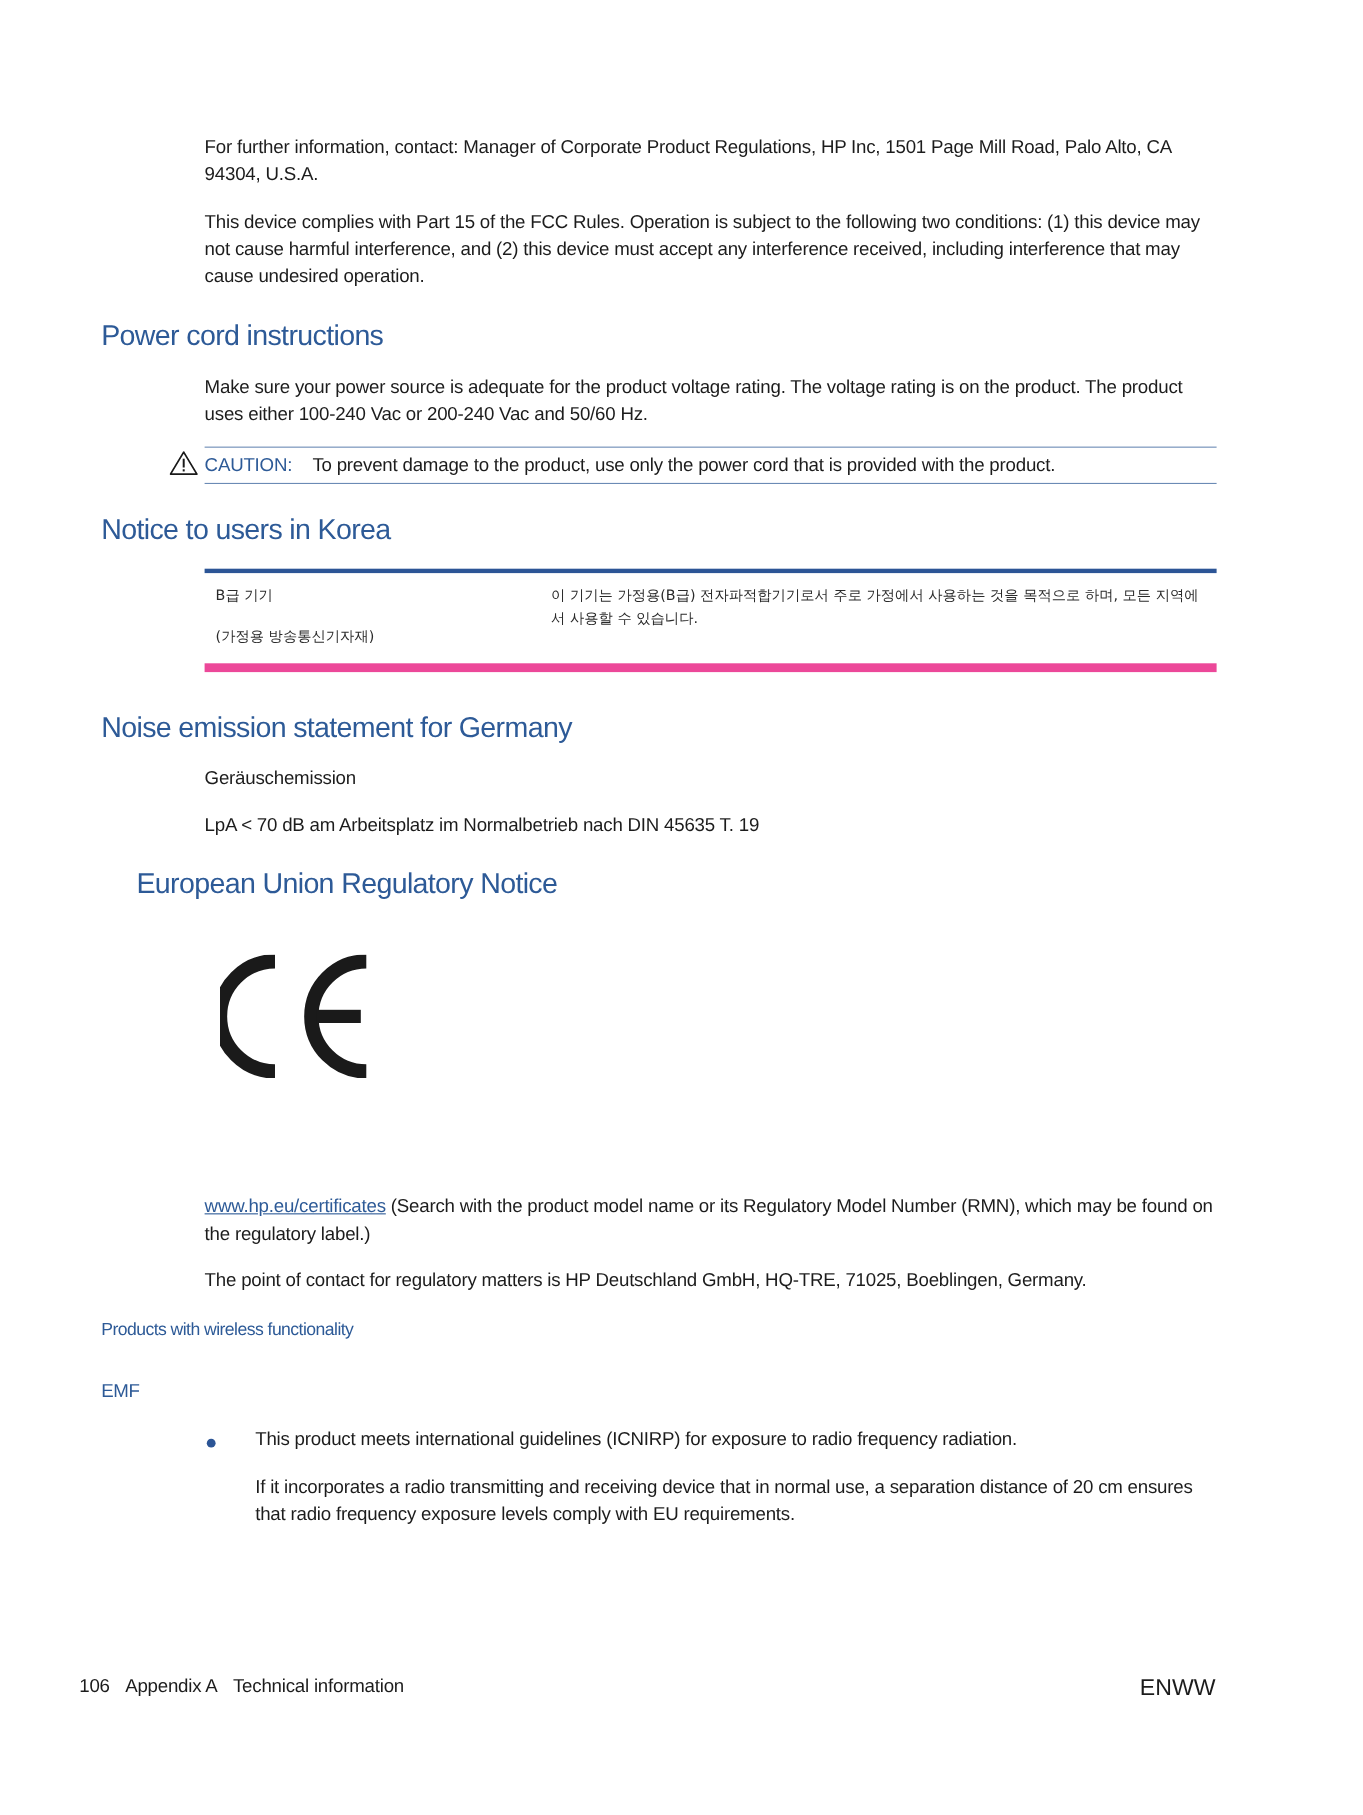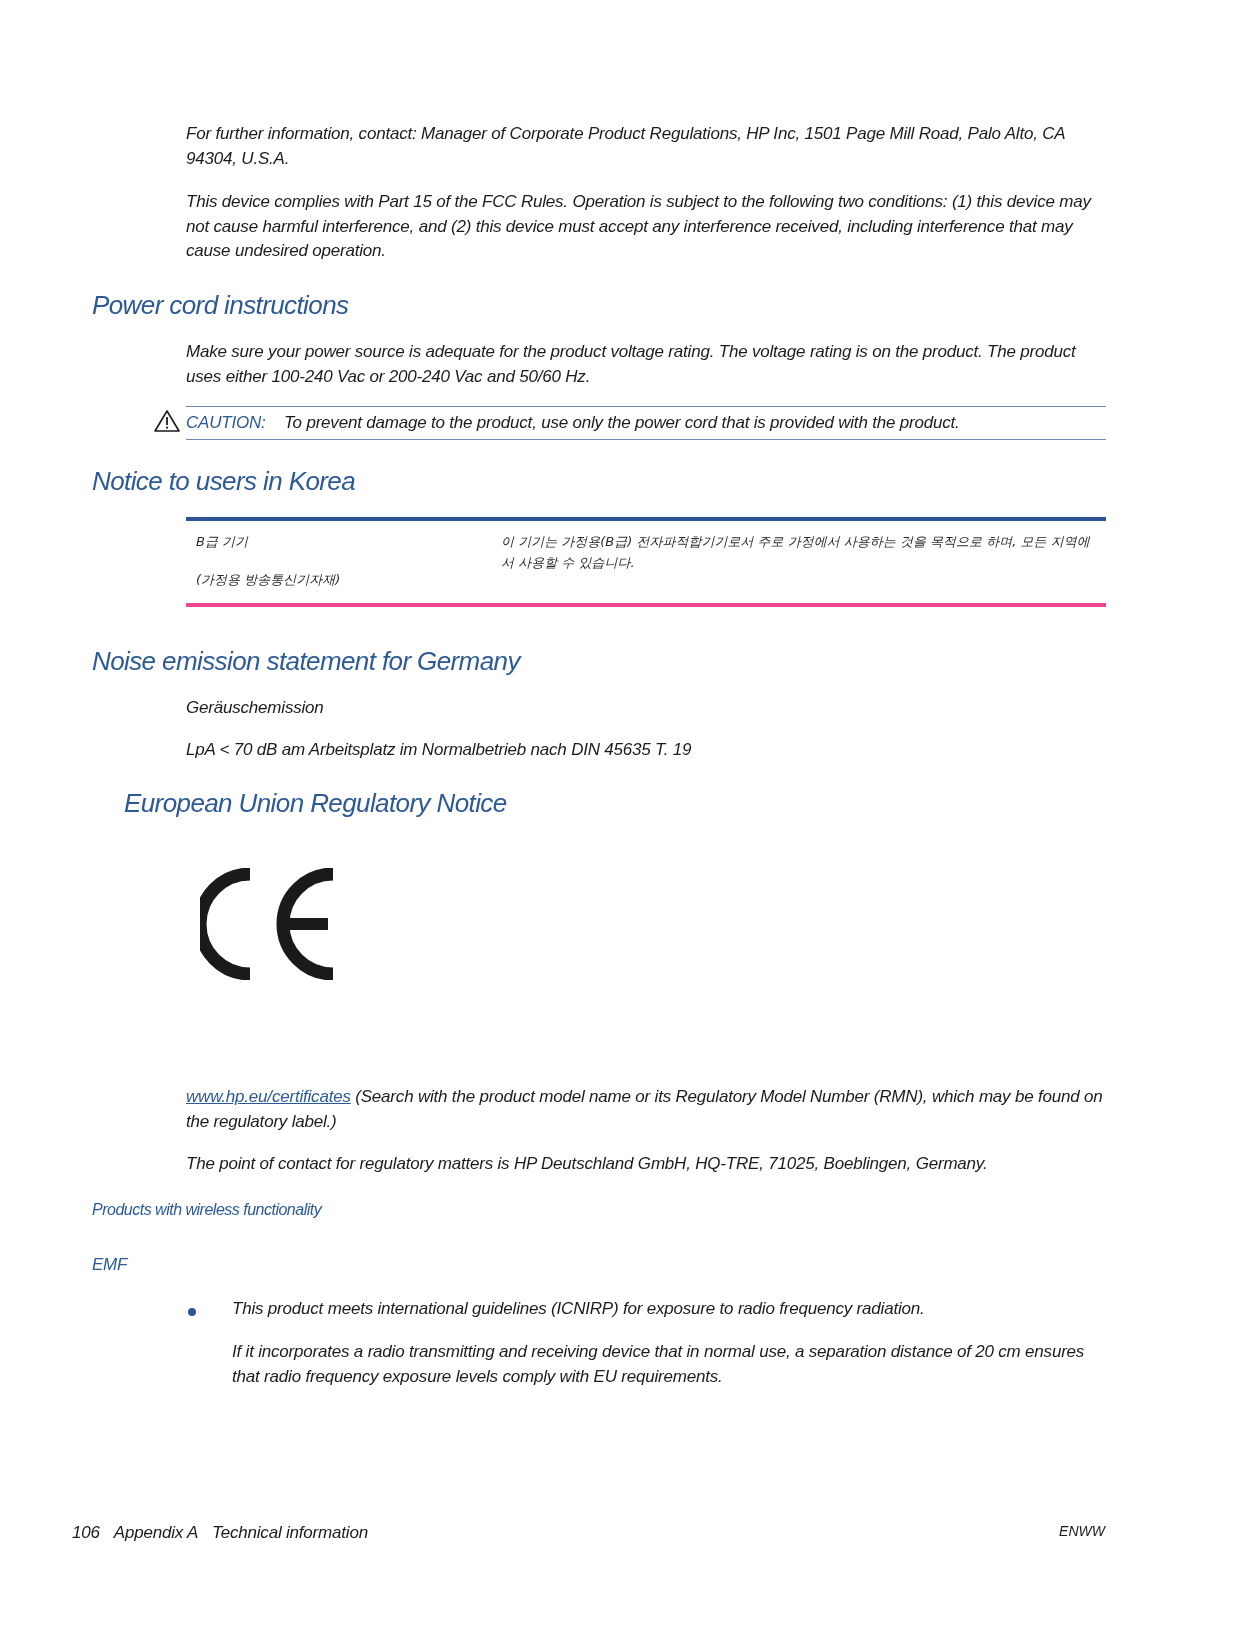--- a/index.html
+++ b/index.html
@@ -1,20 +1,20 @@
 <!DOCTYPE html>
 <html><head>
 <meta charset="utf-8">
 <style>
   html, body { margin: 0; padding: 0; background: #ffffff; }
   body {
     width: 1239px; height: 1650px; position: relative; overflow: hidden;
     font-family: "Liberation Sans", sans-serif; color: #1a1a1a;
   }
-  .page { position: absolute; left: 0; top: 0; width: 1239px; height: 1650px; font-style: italic; }
+  .page { position: absolute; left: 0; top: 0; width: 1239px; height: 1650px; }
   .body-text {
     position: absolute; left: 186px; width: 920px;
     font-size: 17px; line-height: 24.5px; letter-spacing: -0.2px; color: #1c1c1c;
   }
   .h1 {
     position: absolute; left: 92px; font-size: 26px; color: #2d5a97;
     letter-spacing: -0.6px; font-weight: normal; margin: 0;
   }
   .h2 {
     position: absolute; left: 92px; font-size: 16px; color: #2d5a97;
@@ -26,32 +26,32 @@
   }
   .caution {
     position: absolute; left: 186px; width: 920px; top: 406px; height: 32px;
     border-top: 1.5px solid #6b8bb5; border-bottom: 1.5px solid #6b8bb5;
   }
   .caution-icon { position: absolute; left: -32px; top: 3px; width: 26px; height: 22px; }
   .caution-label { position: absolute; left: 0; top: 6px; font-size: 17px; color: #2d5a97; letter-spacing: -0.2px; }
   .caution-text { position: absolute; left: 98px; top: 6px; font-size: 17px; color: #1c1c1c; letter-spacing: -0.2px; }
   .korea-table {
     position: absolute; left: 186px; width: 920px; top: 517px; height: 82px;
-    border-top: 4px solid #2c5596; border-bottom: 4px solid #ec4899;
+    border-top: 4px solid #2c5596; border-bottom: 8px solid #ec4899;
   }
   .korea-cell { position: absolute; font-family: "DejaVu Sans", sans-serif; font-size: 13px; line-height: 21px; color: #2a2a2a; }
   .ce-mark { position: absolute; left: 200px; top: 868px; width: 140px; height: 112px; }
   .link { color: #2d5a97; text-decoration: underline; }
   .bullet-dot {
     position: absolute; left: 188px; top: 1308px; width: 8px; height: 8px;
     border-radius: 50%; background: #2c5596;
   }
   .footer-left { position: absolute; left: 72px; top: 1523px; font-size: 17px; color: #1c1c1c; letter-spacing: -0.2px; }
   .footer-left span { margin-right: 14px; }
-  .footer-right { position: absolute; right: 134px; top: 1523px; font-size: 14px; color: #1c1c1c; }
+  .footer-right { position: absolute; right: 134px; top: 1523px; font-size: 21px; color: #1c1c1c; }
 </style>
 </head>
 <body>
 
 <div class="page">
 
   <p class="body-text" style="top:122px; margin:0;">For further information, contact: Manager of Corporate Product Regulations, HP Inc, 1501 Page Mill Road, Palo Alto, CA 94304, U.S.A.</p>
   <p class="body-text" style="top:190px; margin:0;">This device complies with Part 15 of the FCC Rules. Operation is subject to the following two conditions: (1) this device may not cause harmful interference, and (2) this device must accept any interference received, including interference that may cause undesired operation.</p>
 
   <h2 class="h1" style="top:290px;">Power cord instructions</h2>

